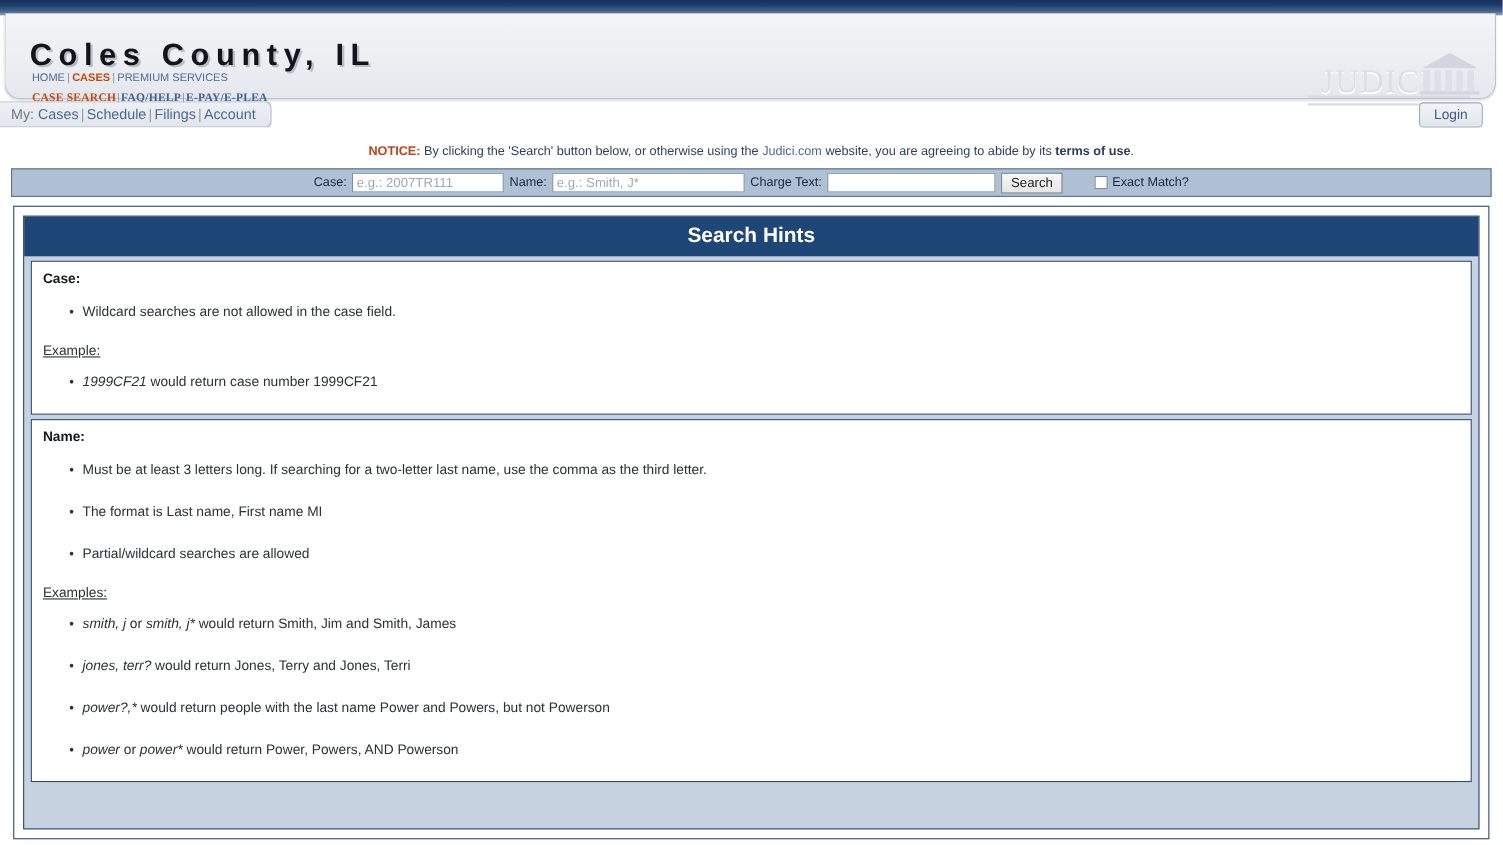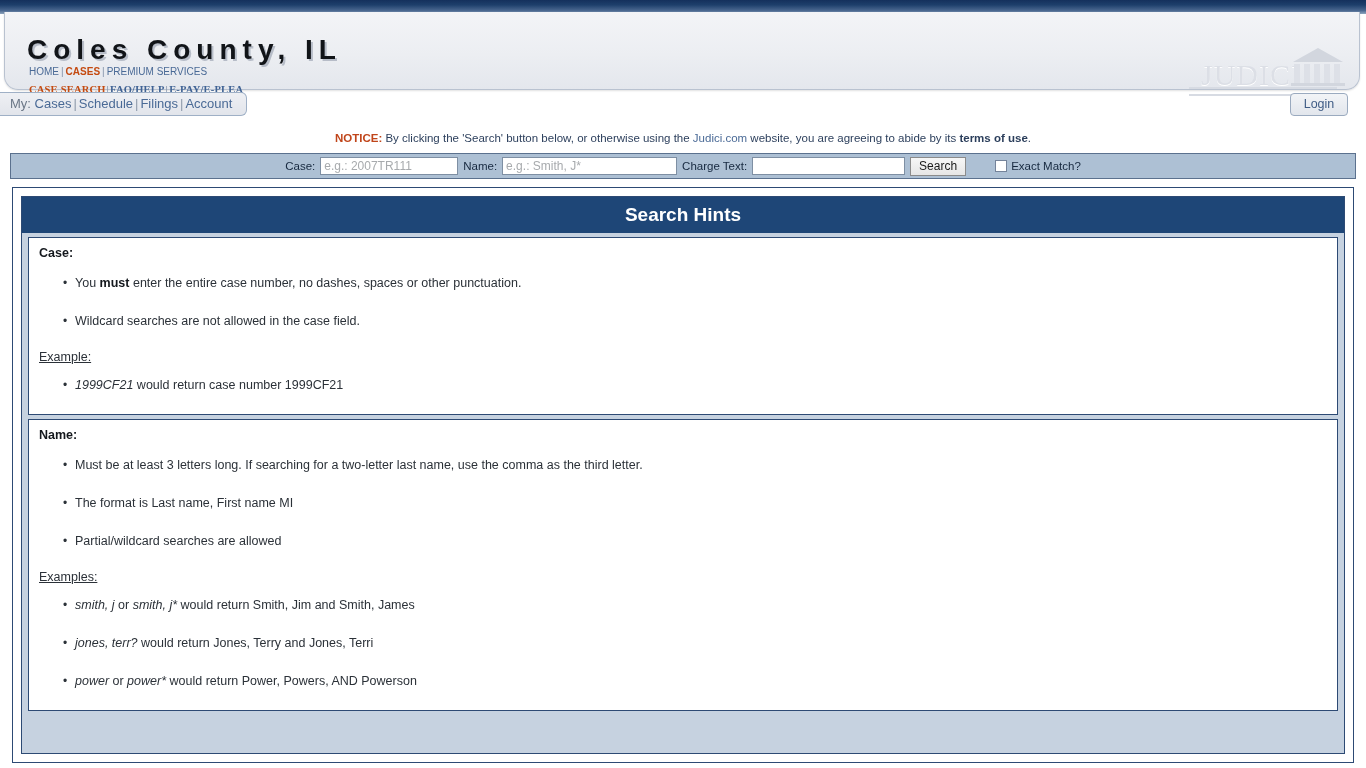--- a/index.html
+++ b/index.html
@@ -327,37 +327,37 @@
   </span>
 </div>
 
 <div id="content-frame">
   <div id="hints-panel">
     <div id="hints-title">Search Hints</div>
     <div id="hints-sections">
         <div class="hint-section">
           <div class="section-heading">Case:</div>
           <ul class="hint-list">
-            <li><span>You </span><b>must</b><span> enter the entire case number, no dashes, spaces or other punctuation.</span></li>
             <li><span>Wildcard searches are not allowed in the case field.</span></li>
           </ul>
           <div class="sub-heading">Example:</div>
           <ul class="hint-list">
             <li><i>1999CF21</i><span> would return case number 1999CF21</span></li>
           </ul>
         </div>
         <div class="hint-section">
           <div class="section-heading">Name:</div>
           <ul class="hint-list">
             <li><span>Must be at least 3 letters long. If searching for a two-letter last name, use the comma as the third letter.</span></li>
             <li><span>The format is Last name, First name MI</span></li>
             <li><span>Partial/wildcard searches are allowed</span></li>
           </ul>
           <div class="sub-heading">Examples:</div>
           <ul class="hint-list">
             <li><i>smith, j</i><span> or </span><i>smith, j*</i><span> would return Smith, Jim and Smith, James</span></li>
             <li><i>jones, terr?</i><span> would return Jones, Terry and Jones, Terri</span></li>
+            <li><i>power?,*</i><span> would return people with the last name Power and Powers, but not Powerson</span></li>
             <li><i>power</i><span> or </span><i>power*</i><span> would return Power, Powers, AND Powerson</span></li>
           </ul>
         </div>
       </div>
   </div>
 </div>
 
 </body></html>

